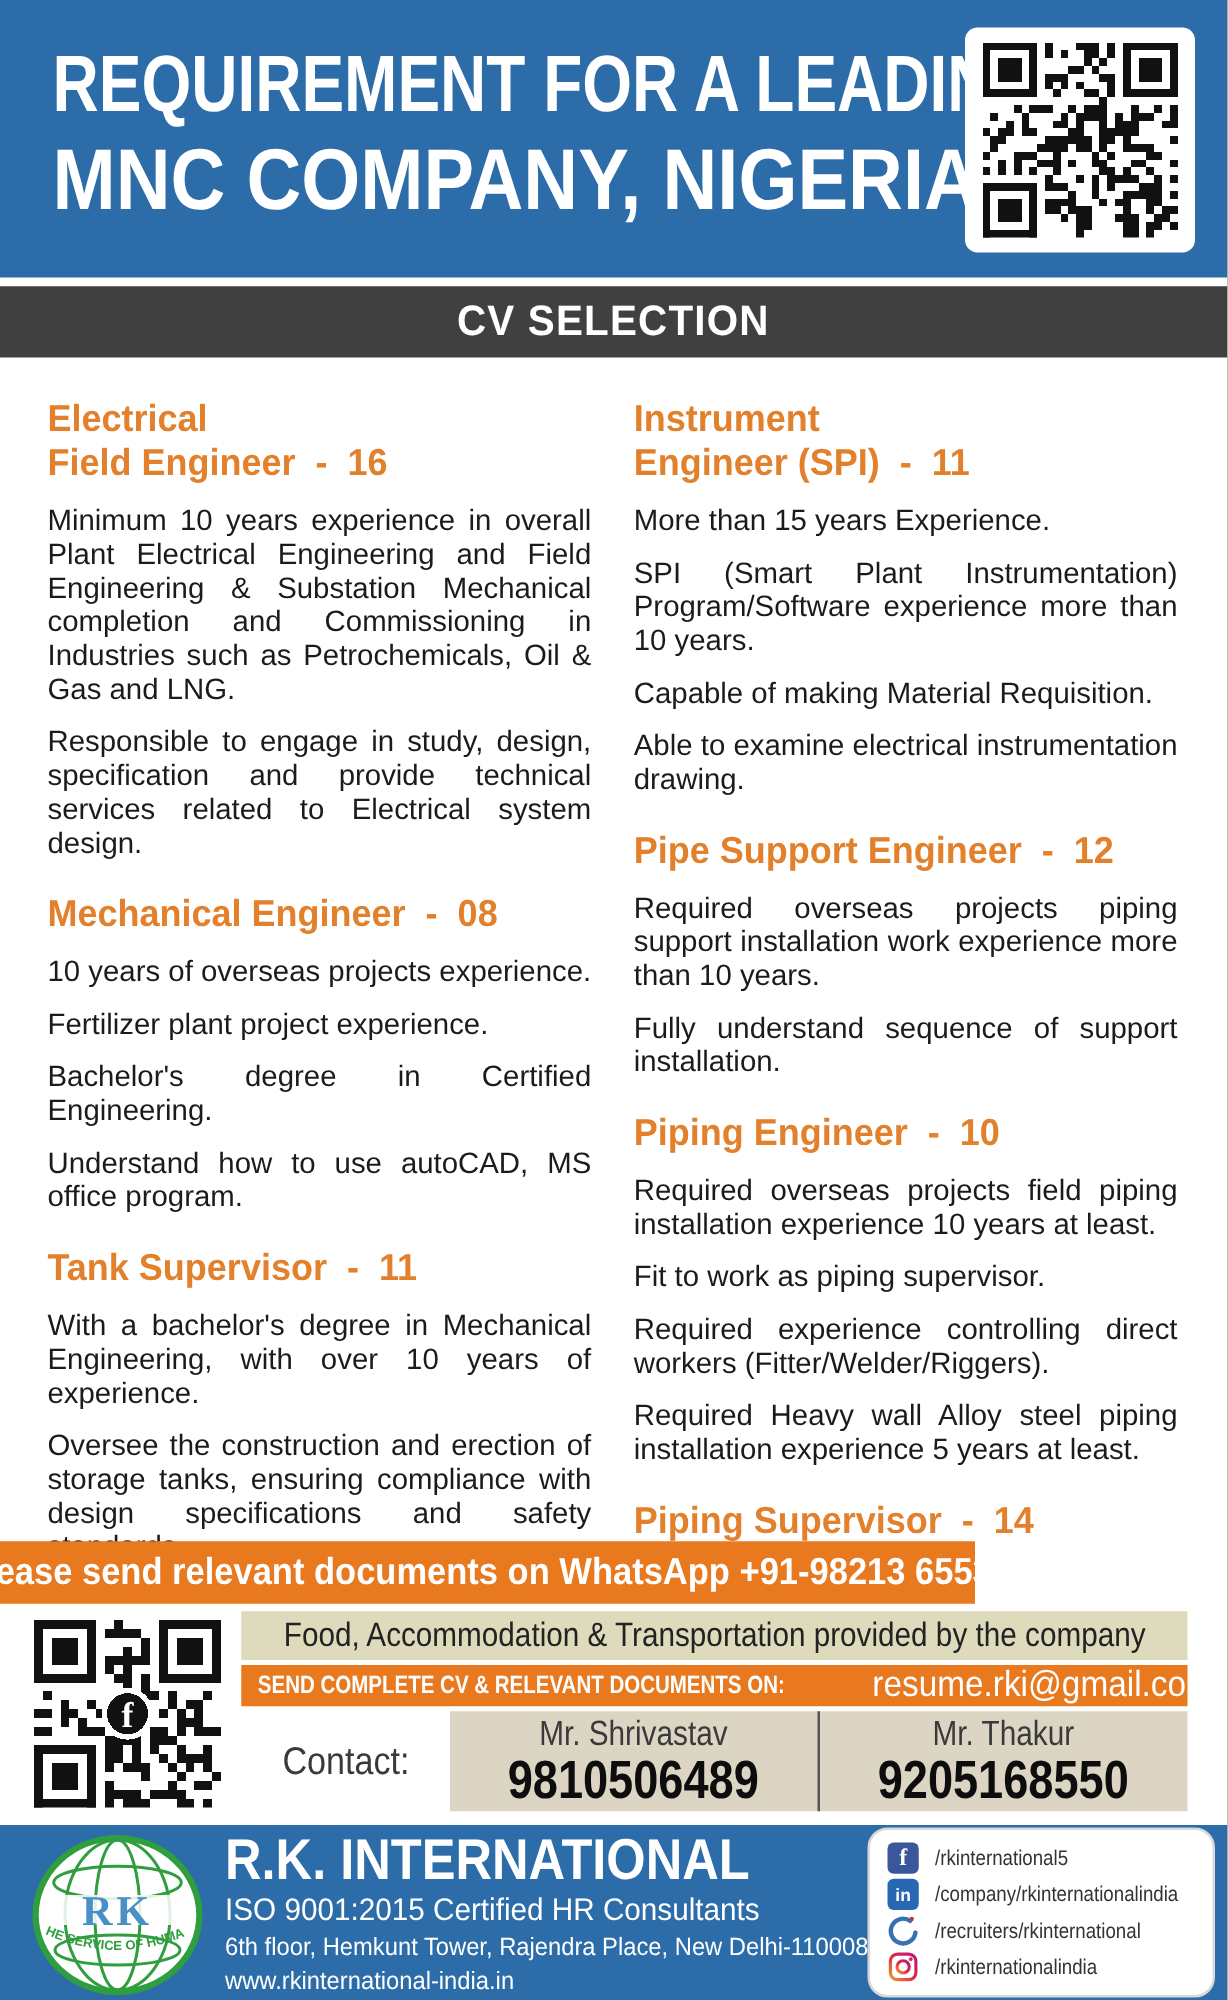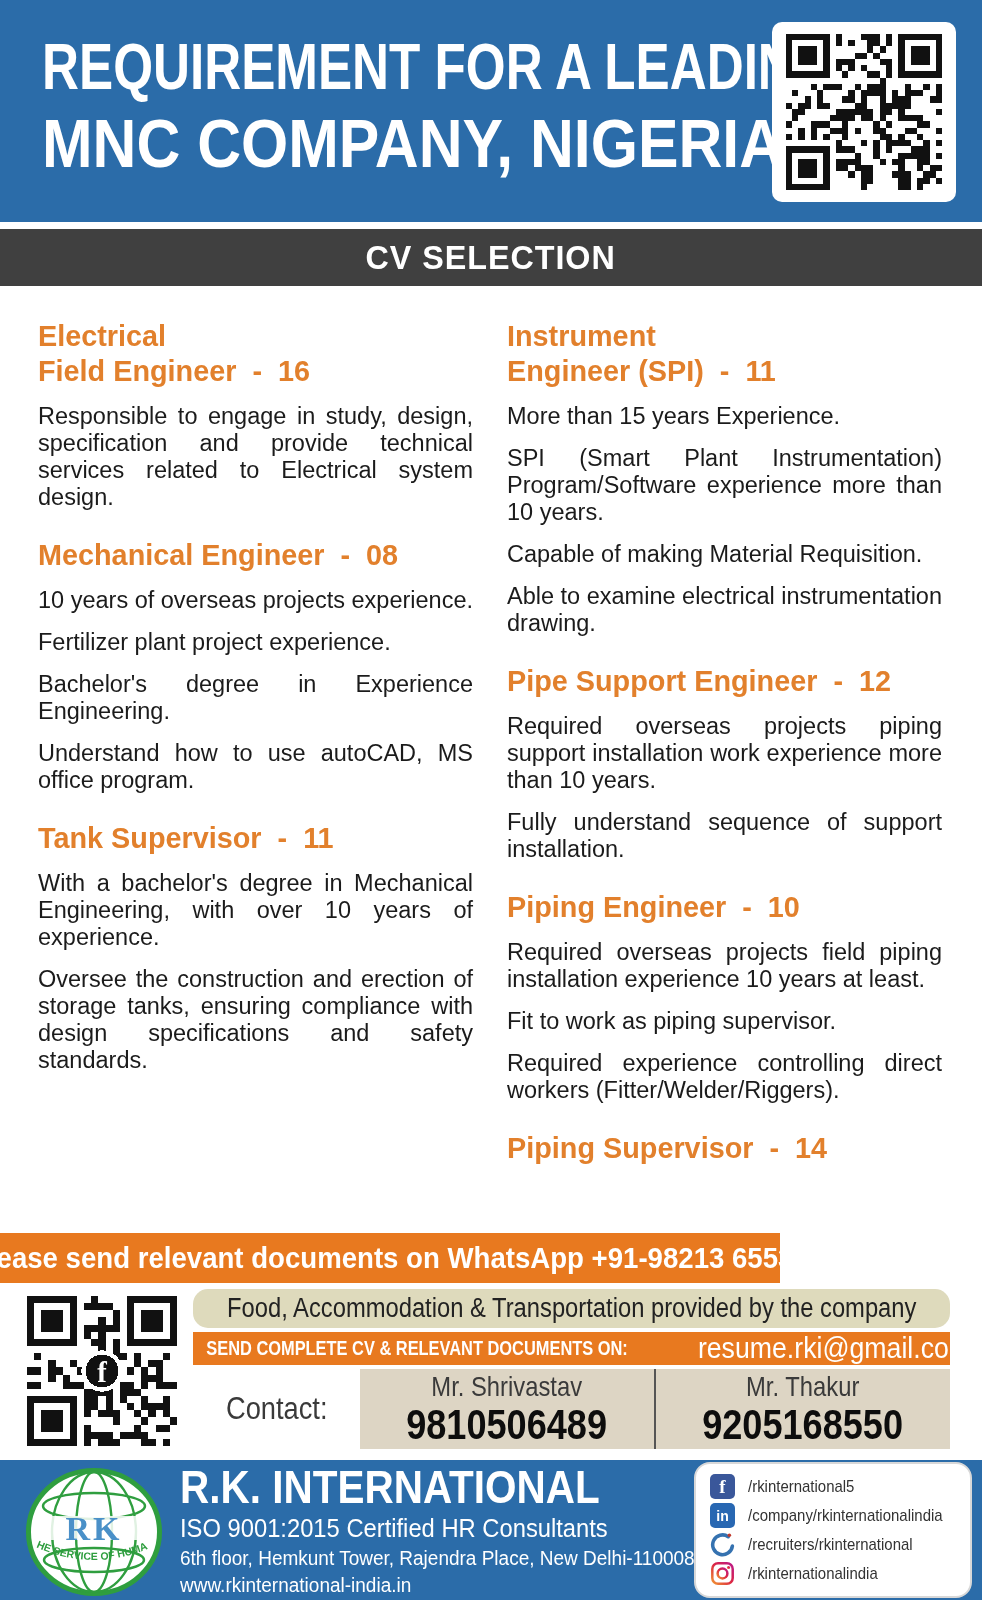--- a/index.html
+++ b/index.html
@@ -32,21 +32,21 @@
   .job p{margin:15px 0 0 0;font-size:23.5px;line-height:27px;color:#1b1b1b;text-align:justify;}
 
   
   .wa-band{position:absolute;left:0;top:1233px;width:780px;height:50px;background:#E8791F;
            display:flex;align-items:center;justify-content:center;}
   .wa-band span{color:#fff;font-weight:700;font-size:30px;display:inline-block;transform:scaleX(0.92);white-space:nowrap;}
 
   
   .qr2{position:absolute;left:26px;top:1296px;width:152px;height:150px;background:#fff;}
   .food-row{position:absolute;left:193px;top:1289px;width:757px;height:39px;background:#DEDABC;
-            display:flex;align-items:center;justify-content:center;border-radius:15px;}
+            display:flex;align-items:center;justify-content:center;}
   .food-row span{font-size:27px;color:#222;display:inline-block;transform:scaleX(0.88);white-space:nowrap;}
   .send-row{position:absolute;left:193px;top:1332px;width:757px;height:33px;background:#E8791F;
             display:flex;align-items:center;justify-content:center;gap:12px;}
   .send-label{color:#fff;font-size:20px;font-weight:700;display:inline-block;transform:scaleX(0.82);white-space:nowrap;}
   .send-email{color:#fff;font-size:29px;display:inline-block;transform:scaleX(0.92);white-space:nowrap;}
   .contact-row{position:absolute;left:193px;top:1369px;width:757px;height:80px;display:flex;}
   .contact-label-cell{width:167px;background:#fff;display:flex;align-items:center;justify-content:center;}
   .contact-label-cell span{font-size:31px;color:#3a3a3a;display:inline-block;transform:scaleX(0.88);}
   .contact-cells{flex:1;background:#DDD5C4;display:flex;}
   .contact-cell{flex:1;display:flex;flex-direction:column;align-items:center;justify-content:center;}
@@ -297,27 +297,28 @@
 
   <div class="cv-band">
     <span>CV SELECTION</span>
   </div>
 
   <div class="jobs">
     <div class="col">
       <div class="job">
         <div class="job-title">Electrical
 Field Engineer  -  16</div>
+        <p>Minimum 10 years experience in overall Plant Electrical Engineering and Field Engineering &amp; Substation Mechanical completion and Commissioning in Industries such as Petrochemicals, Oil &amp; Gas and LNG.</p>
         <p>Responsible to engage in study, design, specification and provide technical services related to Electrical system design.</p>
       </div>
       <div class="job">
         <div class="job-title">Mechanical Engineer  -  08</div>
         <p>10 years of overseas projects experience.</p>
         <p>Fertilizer plant project experience.</p>
-        <p>Bachelor's degree in Experience Engineering.</p>
+        <p>Bachelor's degree in Certified Engineering.</p>
         <p>Understand how to use autoCAD, MS office program.</p>
       </div>
       <div class="job">
         <div class="job-title">Tank Supervisor  -  11</div>
         <p>With a bachelor's degree in Mechanical Engineering, with over 10 years of experience.</p>
         <p>Oversee the construction and erection of storage tanks, ensuring compliance with design specifications and safety standards.</p>
       </div>
     </div>
     <div class="col">
       <div class="job">
@@ -331,20 +332,21 @@
       <div class="job">
         <div class="job-title">Pipe Support Engineer  -  12</div>
         <p>Required overseas projects piping support installation work experience more than 10 years.</p>
         <p>Fully understand sequence of support installation.</p>
       </div>
       <div class="job">
         <div class="job-title">Piping Engineer  -  10</div>
         <p>Required overseas projects field piping installation experience  10 years at least.</p>
         <p>Fit to work as piping supervisor.</p>
         <p>Required experience controlling direct workers (Fitter/Welder/Riggers).</p>
+        <p>Required Heavy wall Alloy steel piping installation experience 5 years at least.</p>
       </div>
       <div class="job">
         <div class="job-title">Piping Supervisor  -  14</div>
       </div>
     </div>
   </div>
 
   <div class="wa-band">
     <span>Please send relevant documents on WhatsApp +91-98213 65533</span>
   </div>

